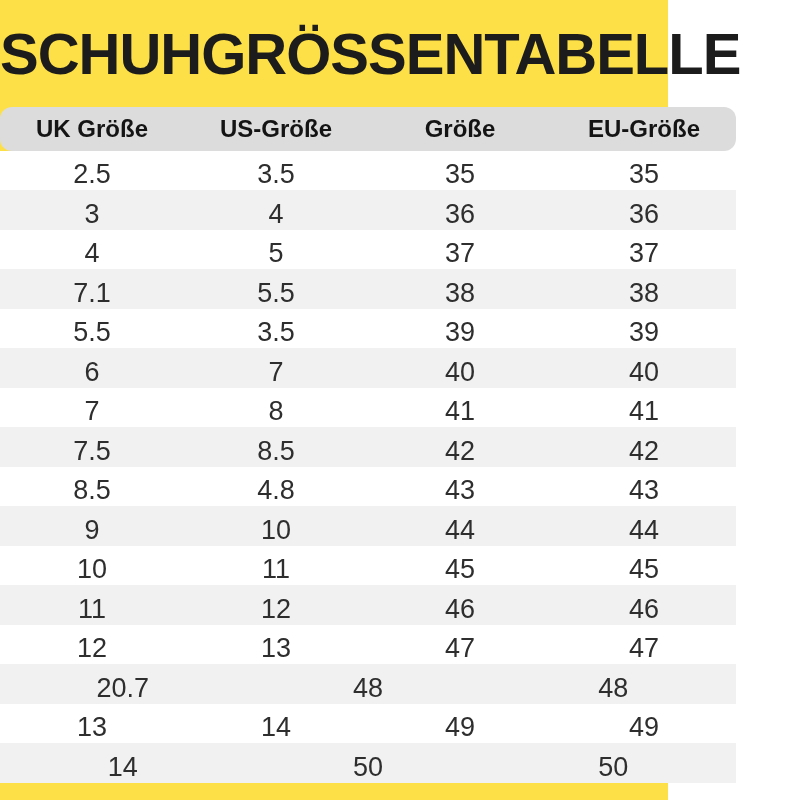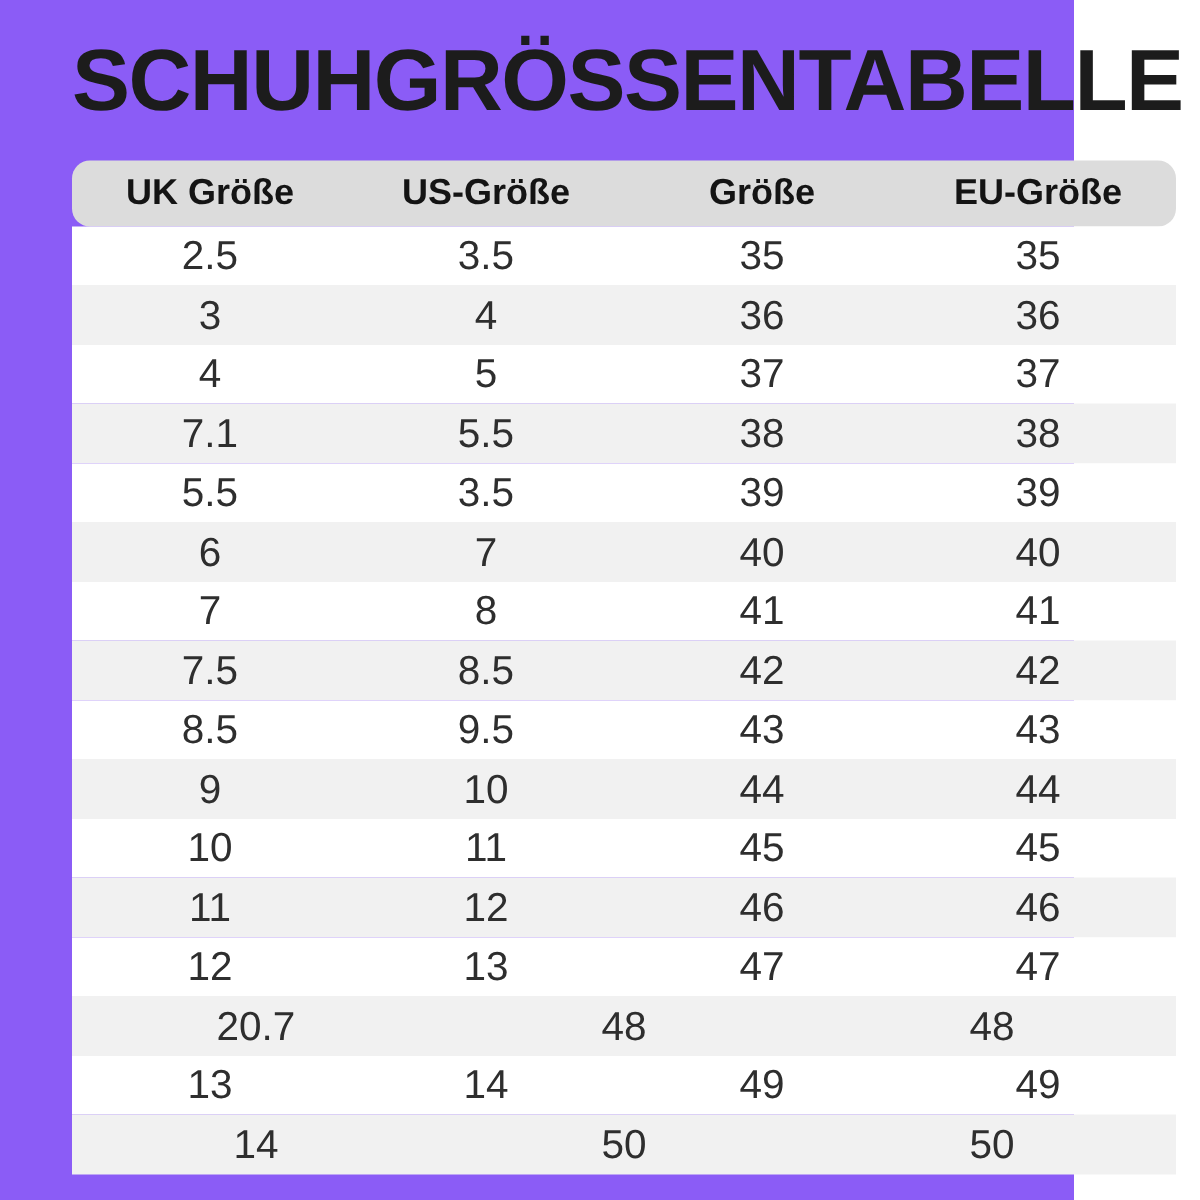--- a/index.html
+++ b/index.html
@@ -7,22 +7,21 @@
     padding: 0;
     background: #ffffff;
     width: 800px;
     height: 800px;
     overflow: hidden;
     font-family: "Liberation Sans", sans-serif;
   }
   .page {
     width: 668px;
     height: 800px;
-    background: #8b5cf6;
-    padding-left: 48px;
+    background: #fde047;
   }
   .title {
     margin: 0;
     padding-top: 22px;
     text-align: center;
     font-size: 58px;
     line-height: 1.1;
     font-weight: 700;
     letter-spacing: -1px;
     color: #1c1c1c;
@@ -42,21 +41,21 @@
   .header-cell {
     flex: 1 1 0;
     text-align: center;
     font-size: 24px;
     font-weight: 700;
     color: #141414;
   }
   .body-rows .row {
     display: flex;
     height: 39.5px;
-    align-items: center;
+    align-items: flex-end;
     background: #ffffff;
   }
   .body-rows .row:nth-child(even) {
     background: #f1f1f1;
   }
   .cell {
     flex: 1 1 0;
     text-align: center;
     font-size: 27px;
     font-weight: 400;
@@ -120,21 +119,21 @@
           <div class="cell">41</div>
         </div>
         <div class="row">
           <div class="cell">7.5</div>
           <div class="cell">8.5</div>
           <div class="cell">42</div>
           <div class="cell">42</div>
         </div>
         <div class="row">
           <div class="cell">8.5</div>
-          <div class="cell">9.5</div>
+          <div class="cell">4.8</div>
           <div class="cell">43</div>
           <div class="cell">43</div>
         </div>
         <div class="row">
           <div class="cell">9</div>
           <div class="cell">10</div>
           <div class="cell">44</div>
           <div class="cell">44</div>
         </div>
         <div class="row">

